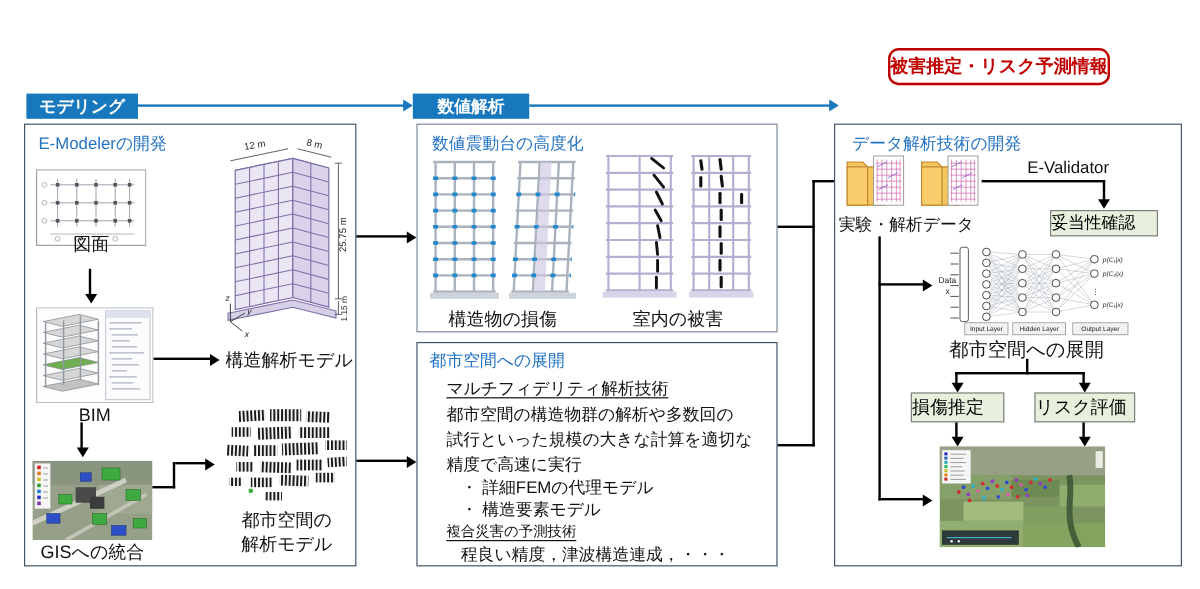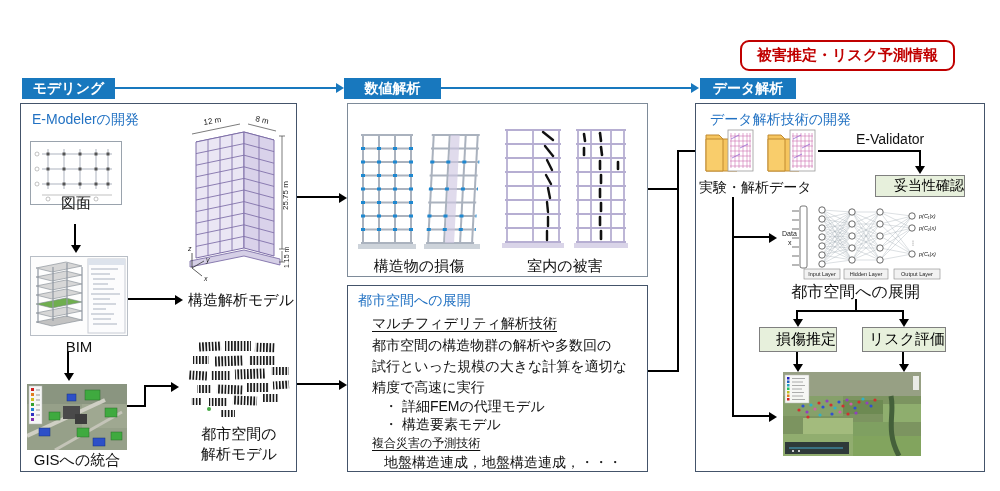--- a/index.html
+++ b/index.html
@@ -12,43 +12,40 @@
 .panel.gray{border-color:#7E8B99}
 .ptitle{position:absolute;color:#2272C3;font-size:14px;white-space:nowrap}
 .cap{position:absolute;color:#111;font-size:15px;white-space:nowrap;text-align:center}
 .txt{position:absolute;color:#111;white-space:nowrap}
 .hline{position:absolute;height:2px;background:#000}
 .vline{position:absolute;width:2px;background:#000}
 .bline{background:#1878BE}
 .ah-r{position:absolute;width:0;height:0;border-top:5px solid transparent;border-bottom:5px solid transparent;border-left:8px solid #000}
 .ah-d{position:absolute;width:0;height:0;border-left:5px solid transparent;border-right:5px solid transparent;border-top:8px solid #000}
 .ah-r.blue{border-left-color:#1878BE}
-.greenbox{position:absolute;background:#E7F0DC;border:1.2px solid #7f7f7f;display:flex;align-items:center;justify-content:flex-end;font-size:14px;color:#000;white-space:nowrap}
+.greenbox{position:absolute;background:#E7F0DC;border:1.2px solid #7f7f7f;display:flex;align-items:center;justify-content:flex-start;font-size:14px;color:#000;white-space:nowrap}
 .under{text-decoration:underline;text-underline-offset:3px}
 svg text{font-family:"Liberation Sans",sans-serif}
 #nnlines line{stroke:#9aa4ae;stroke-width:.35}
 .twoline div{line-height:20px}
 </style>
 </head>
 <body>
 
 <div class="canvas">
 
-  <div class="banner" style="left:740px;width:215px">
+  <div class="banner" style="left:740px;width:185px">
       <span>被害推定・リスク予測情報</span>
     </div>
 
   <div class="stage" style="left:22px;width:93px">
       <span>モデリング</span>
     </div>
   <div class="stage" style="left:344px;width:97px">
       <span>数値解析</span>
-    </div>
-  <div class="stage" style="left:700px;width:96px">
-      <span>データ解析</span>
     </div>
   <div class="hline bline" style="left:115px;top:87px;width:222px"></div>
   <div class="ah-r blue" style="left:336px;top:83px"></div>
   <div class="hline bline" style="left:441px;top:87px;width:251px"></div>
   <div class="ah-r blue" style="left:691px;top:83px"></div>
 
   <div class="panel" style="left:20px;top:103px;width:277px;height:369px"></div>
   <div class="ptitle" style="left:32px;top:111px">E-Modelerの開発</div>
 
   <svg class="abs" style="left:30px;top:141px" width="92" height="64" viewBox="0 0 92 64">
@@ -276,20 +273,21 @@
   <div class="vline" style="left:144px;top:385px;height:22px"></div>
   <div class="hline" style="left:146px;top:385px;width:26px"></div>
   <div class="ah-r" style="left:171px;top:382px"></div>
 
   <div class="hline" style="left:297px;top:196px;width:43px"></div>
   <div class="ah-r" style="left:339px;top:193px"></div>
   <div class="hline" style="left:297px;top:383px;width:43px"></div>
   <div class="ah-r" style="left:339px;top:380px"></div>
 
   <div class="panel gray" style="left:347px;top:103px;width:301px;height:174px"></div>
+  <div class="ptitle" style="left:360px;top:111px">数値震動台の高度化</div>
 
   <svg class="abs" style="left:358px;top:130px" width="58" height="124" viewBox="0 0 58 124">
     <g stroke="#aab2be" stroke-width="2">
       <line x1="5" y1="5" x2="5" y2="113"></line>
         <line x1="21" y1="5" x2="21" y2="113"></line>
         <line x1="37" y1="5" x2="37" y2="113"></line>
         <line x1="53" y1="5" x2="53" y2="113"></line>
       <line x1="3" y1="5" x2="55" y2="5"></line>
         <line x1="3" y1="18.5" x2="55" y2="18.5"></line>
         <line x1="3" y1="32" x2="55" y2="32"></line>
@@ -405,21 +403,21 @@
 
   <div class="panel" style="left:347px;top:285px;width:301px;height:187px"></div>
   <div class="ptitle" style="left:358px;top:292px">都市空間への展開</div>
   <div class="txt under" style="left:372px;top:315px;font-size:14px">マルチフィデリティ解析技術</div>
   <div class="txt" style="left:372px;top:337px;font-size:14px">都市空間の構造物群の解析や多数回の</div>
   <div class="txt" style="left:372px;top:358px;font-size:14px">試行といった規模の大きな計算を適切な</div>
   <div class="txt" style="left:372px;top:379px;font-size:14px">精度で高速に実行</div>
   <div class="txt" style="left:384px;top:398px;font-size:14px">・ 詳細FEMの代理モデル</div>
   <div class="txt" style="left:384px;top:416px;font-size:14px">・ 構造要素モデル</div>
   <div class="txt under" style="left:372px;top:435px;font-size:12px">複合災害の予測技術</div>
-  <div class="txt" style="left:384px;top:454px;font-size:14px">地盤構造連成，地盤構造連成，・・・</div>
+  <div class="txt" style="left:384px;top:454px;font-size:14px">程良い精度，津波構造連成，・・・</div>
 
   <div class="hline" style="left:648px;top:188px;width:31px"></div>
   <div class="hline" style="left:648px;top:370px;width:31px"></div>
   <div class="vline" style="left:677px;top:150px;height:222px"></div>
   <div class="hline" style="left:677px;top:150px;width:23px"></div>
   <div class="ah-r" style="left:698px;top:147px"></div>
 
   <div class="panel" style="left:695px;top:103px;width:290px;height:369px"></div>
   <div class="ptitle" style="left:710px;top:111px">データ解析技術の開発</div>
 

